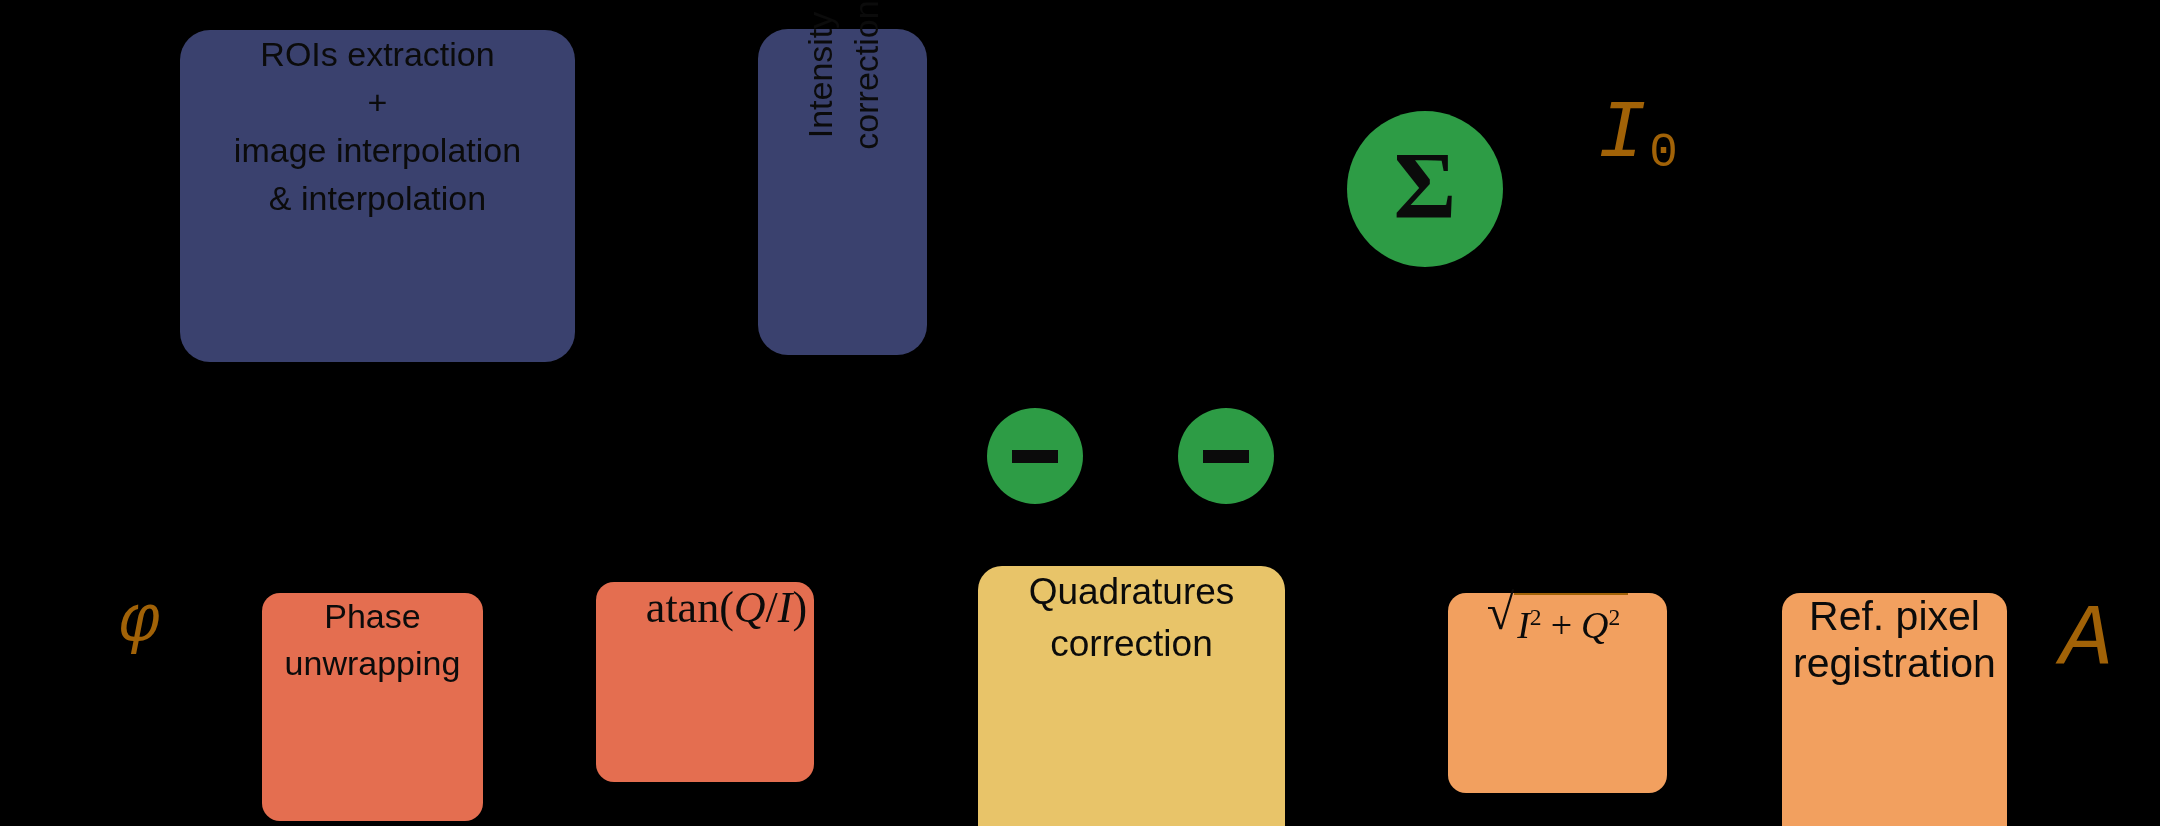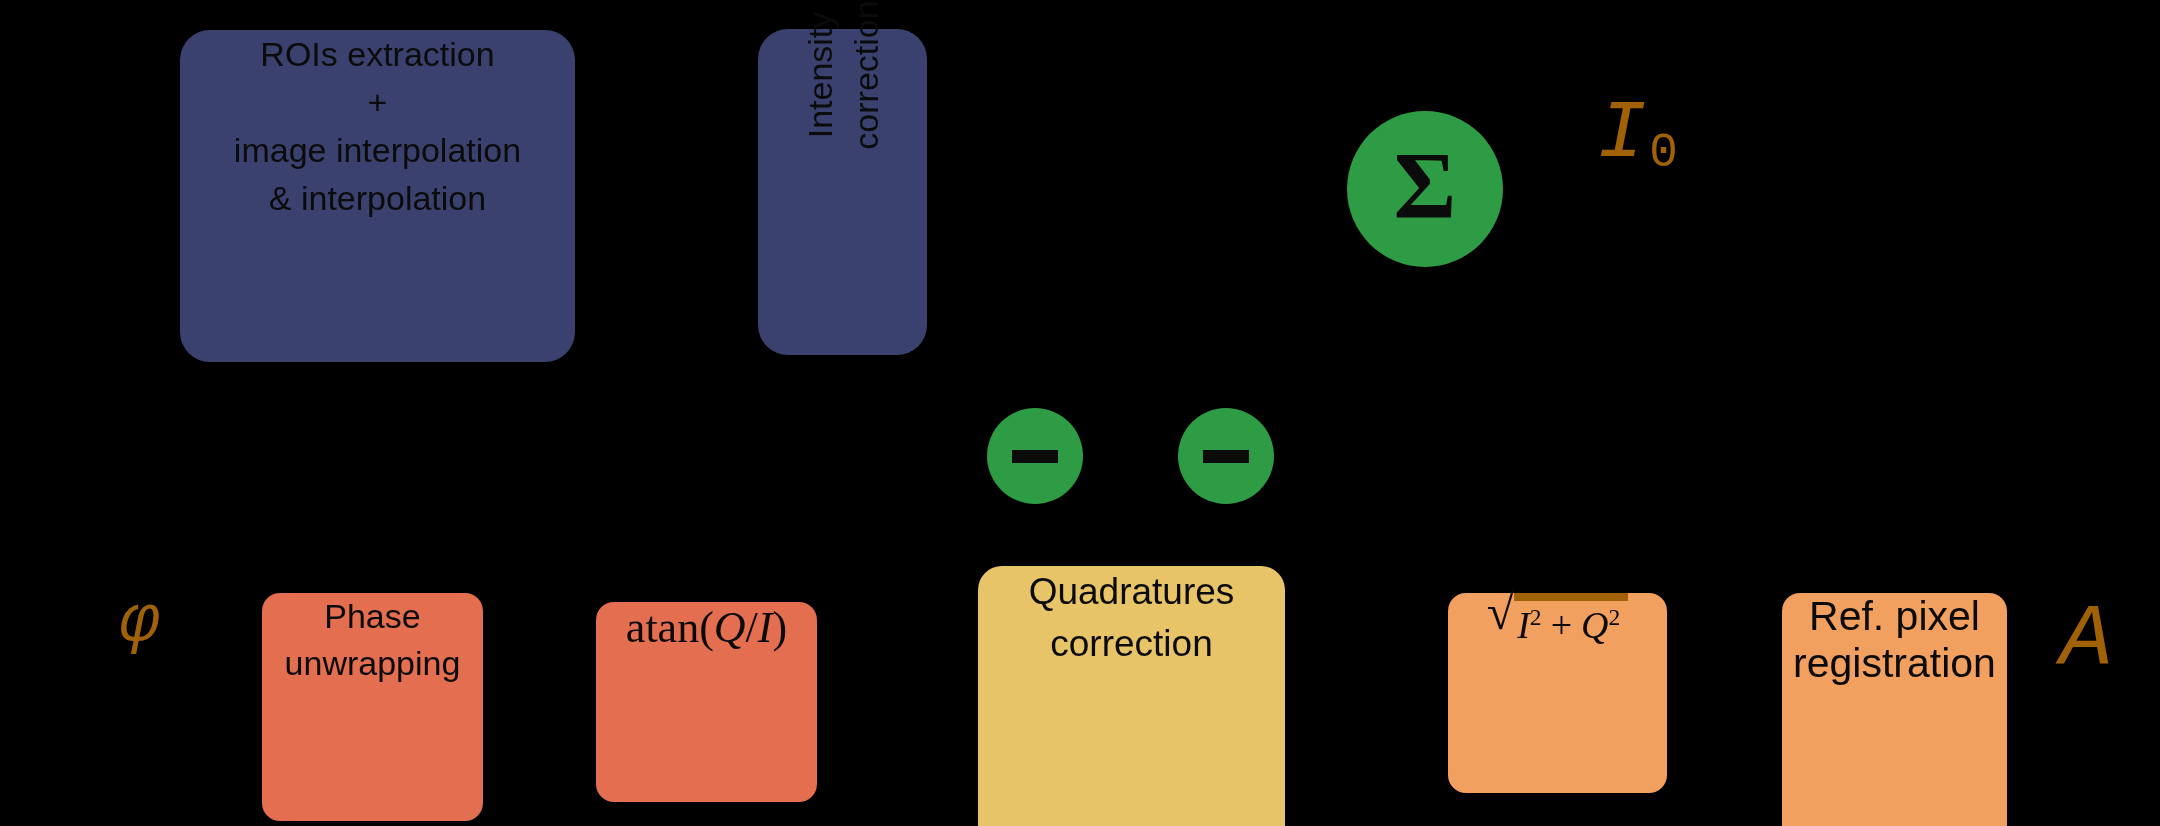--- a/index.html
+++ b/index.html
@@ -22,32 +22,32 @@
   #intensity{left:758px;top:29px;width:169px;height:326px;}
   #intensity .vert{transform:rotate(-90deg);font-size:34px;line-height:46px;white-space:nowrap;}
   #sum{left:1347px;top:111px;width:156px;height:156px;}
   .sigma{font-family:"Liberation Serif","DejaVu Serif",serif;font-weight:bold;
          font-size:96px;line-height:1;color:#0b0b0b;padding-bottom:6px;}
   #minus1{left:987px;top:408px;width:96px;height:96px;}
   #minus2{left:1178px;top:408px;width:96px;height:96px;}
   .minus-bar{width:46px;height:13px;background:#0b0b0b;}
 
   #phase{left:262px;top:593px;width:221px;height:228px;font-size:34px;line-height:47px;}
-  #atan{left:596px;top:602px;width:221px;height:200px;}
+  #atan{left:596px;top:582px;width:175px;height:200px;padding-left:43px;}
   #quad{left:978px;top:566px;width:307px;height:317px;font-size:37px;line-height:52px;}
   #mag{left:1448px;top:593px;width:219px;height:200px;}
   #ref{left:1782px;top:593px;width:225px;height:254px;font-size:41px;line-height:47px;}
 
   
   .math{font-family:"Liberation Serif","DejaVu Serif",serif;font-size:44px;color:#0b0b0b;
         display:flex;align-items:baseline;white-space:pre;}
   .it{font-style:italic;}
   #mag .math{font-size:38px;align-items:flex-start;}
   .radical{font-size:1.32em;line-height:1;transform:translateY(-6px);}
-  .radicand{border-top:8px solid #a16207;padding:2px 8px 0 3px;}
+  .radicand{border-top:2px solid #a16207;padding:8px 8px 0 3px;}
   .plus{margin:0 9px;}
   .radicand sup{font-size:0.62em;vertical-align:0.55em;}
 
   
   .mlabel{position:absolute;font-family:Liberation Mono, monospace;
           font-style:italic;color:#a16207;line-height:1;}
   #phi{left:120px;top:590px;font-size:66px;}
   #i0{left:1597px;top:94px;font-size:82px;}
   #i0 sub{font-size:0.58em;font-style:normal;vertical-align:-0.22em;margin-left:3px;}
   #alabel{left:2060px;top:596px;font-size:88px;}

